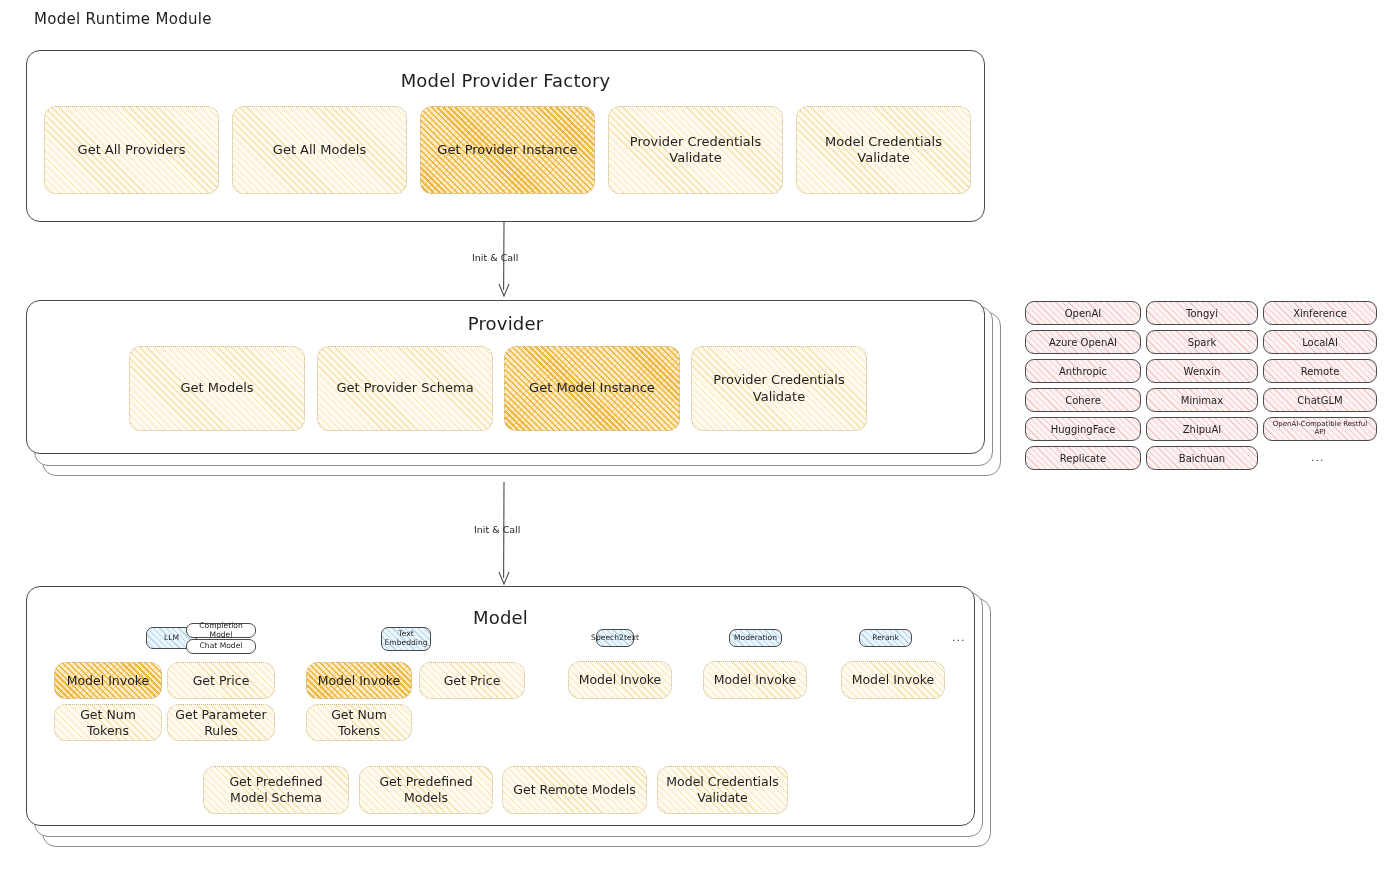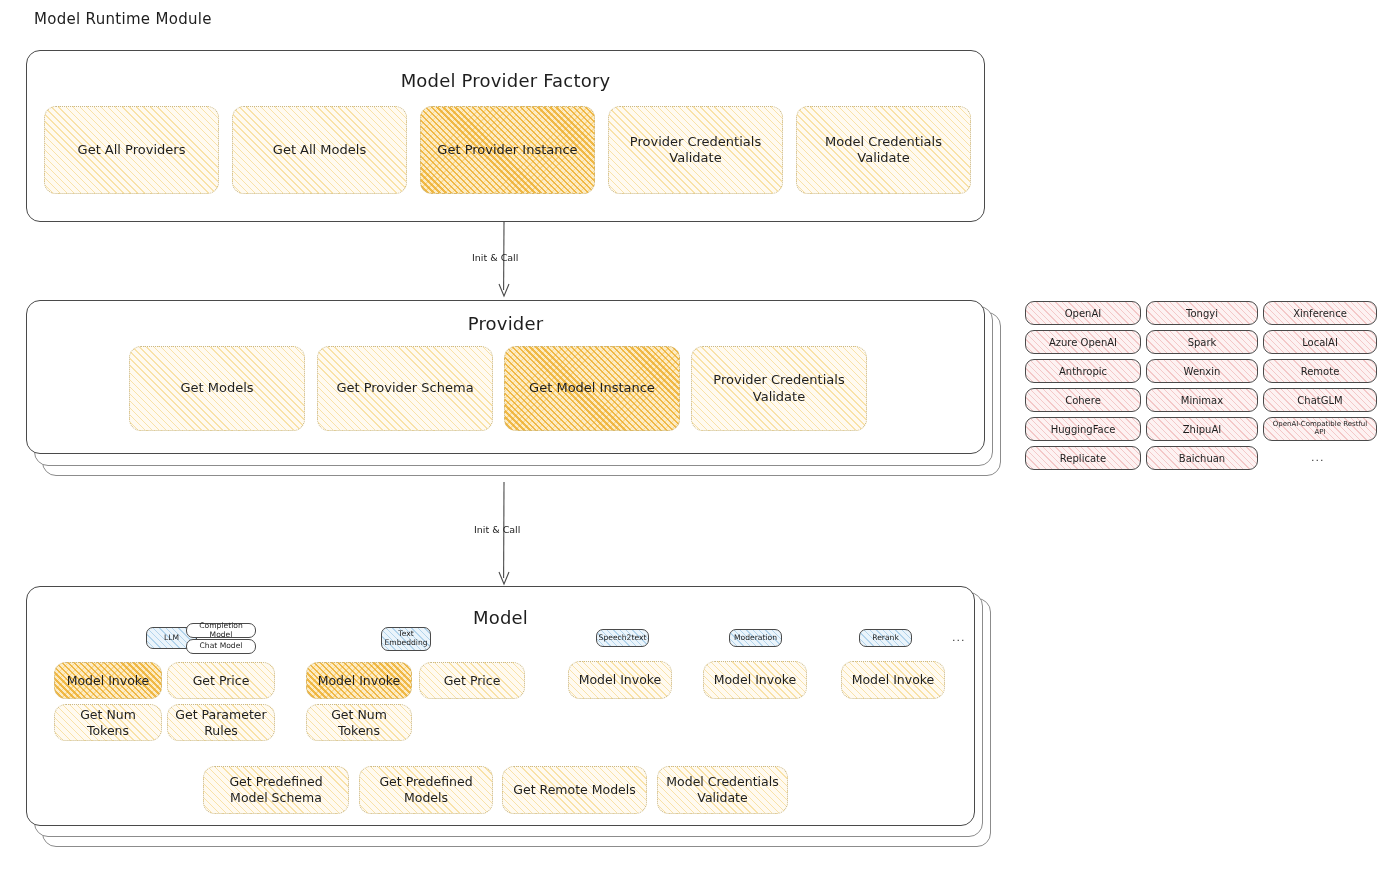--- a/index.html
+++ b/index.html
@@ -295,21 +295,21 @@
 <div class="fbox hach-gold small" style="left:306px; top:662px; width:106px; height:37px;">
   <span>Model Invoke</span>
 </div>
 <div class="fbox hach-cream small" style="left:419px; top:662px; width:106px; height:37px;">
   <span>Get Price</span>
 </div>
 <div class="fbox hach-cream small" style="left:306px; top:704px; width:106px; height:37px;">
   <span>Get Num Tokens</span>
 </div>
 
-<div class="badge hach-blue" style="left:596px; top:629px; width:53px; height:18px;">
+<div class="badge hach-blue" style="left:596px; top:629px; width:38px; height:18px;">
   <span>Speech2text</span>
 </div>
 <div class="fbox hach-cream small" style="left:568px; top:661px; width:104px; height:38px;">
   <span>Model Invoke</span>
 </div>
 
 <div class="badge hach-blue" style="left:729px; top:629px; width:53px; height:18px;">
   <span>Moderation</span>
 </div>
 <div class="fbox hach-cream small" style="left:703px; top:661px; width:104px; height:38px;">

